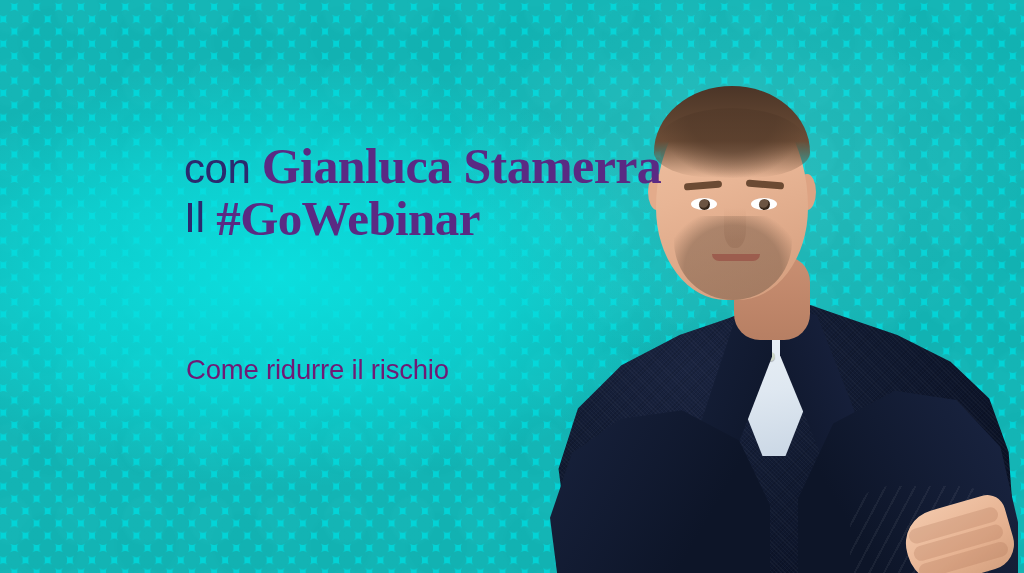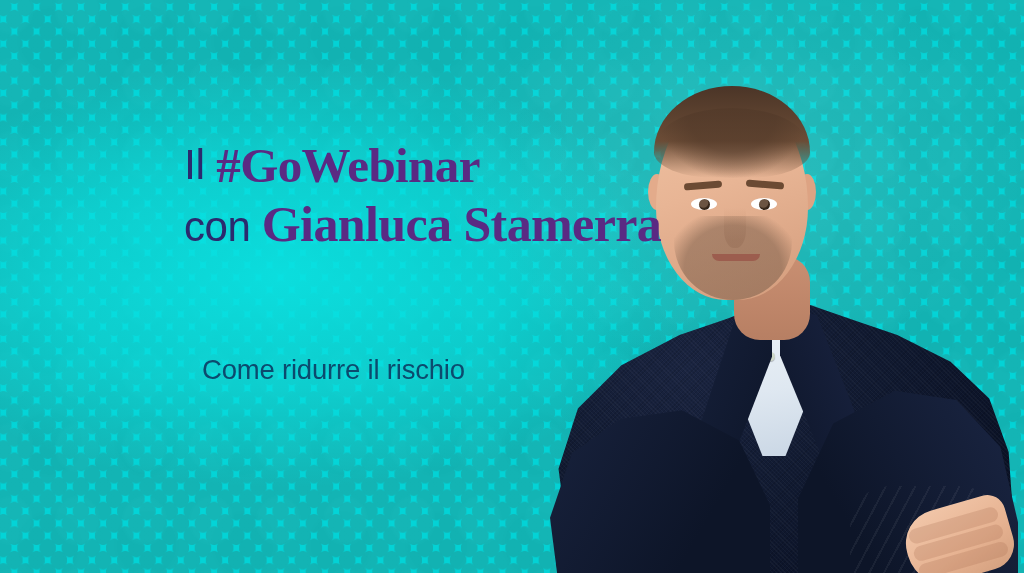--- a/index.html
+++ b/index.html
@@ -75,23 +75,22 @@
   .ln2 .hl-light{font-size:42px;}
   .ln2 .hl-serif{font-size:50px;}
 
   .subcopy{
     position:absolute;left:186px;top:352px;
     font-family:"Liberation Sans", sans-serif;
     font-weight:400;
     font-size:27.5px;
     line-height:1.28;
     letter-spacing:-.2px;
-    color:#0c4a6e;
+    color:#701a75;
     white-space:nowrap;
-    margin-left:16px;
   }
   .subcopy span{display:block;}
 
   
   .portrait{
     position:absolute;left:498px;top:56px;width:526px;height:517px;
   }
 
   .p-shadow{
     position:absolute;left:40px;top:240px;width:470px;height:290px;
@@ -266,22 +265,22 @@
       <div class="fng f1"></div>
       <div class="fng f2"></div>
       <div class="fng f3"></div>
     </div>
 
   </div>
 
   <div class="copy">
 
     <div class="headline">
+      <span class="ln ln2"><span class="hl-light">con&nbsp;</span><span class="hl-serif">Gianluca Stamerra</span></span>
       <span class="ln ln1"><span class="hl-light">Il&nbsp;</span><span class="hl-serif">#GoWebinar</span></span>
-      <span class="ln ln2"><span class="hl-light">con&nbsp;</span><span class="hl-serif">Gianluca Stamerra</span></span>
     </div>
 
     <div class="subcopy">
       <span>Come ridurre il rischio</span>
     </div>
 
   </div>
 </div>
 
 </body></html>

